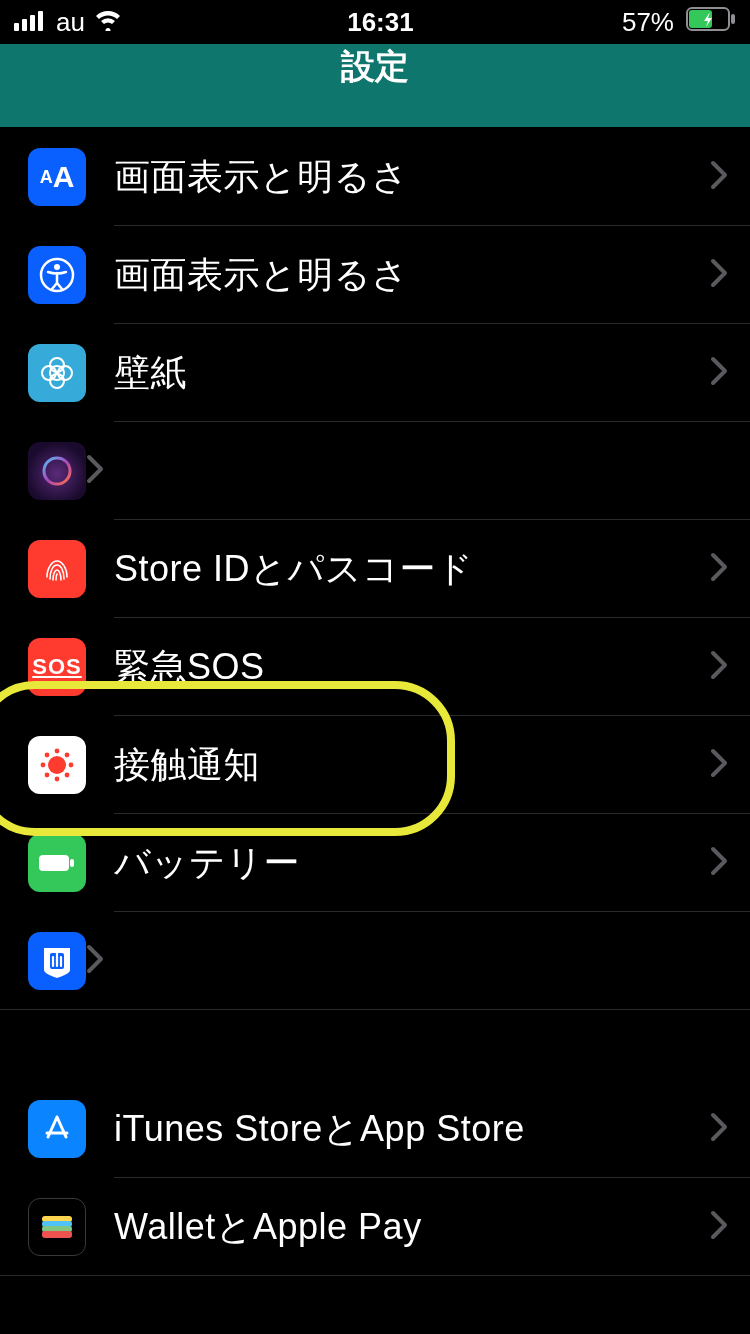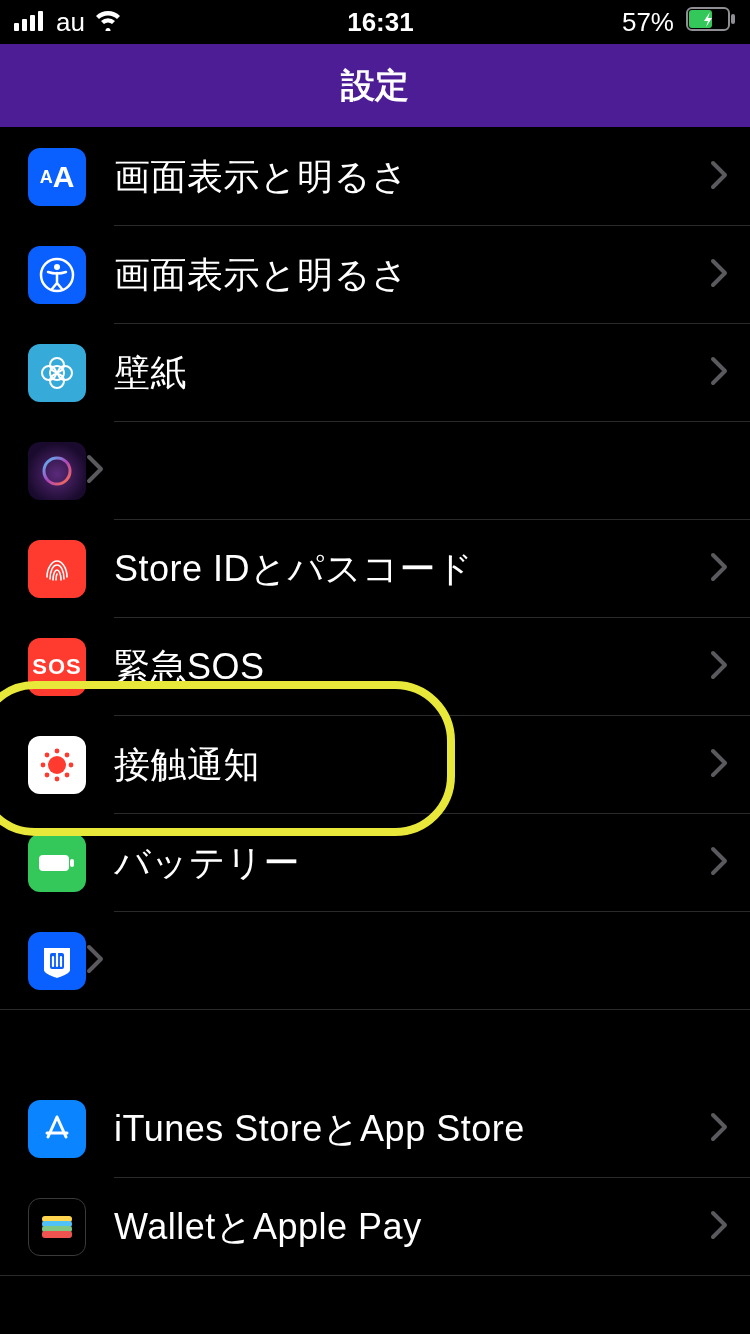--- a/index.html
+++ b/index.html
@@ -5,21 +5,21 @@
   * { margin: 0; padding: 0; box-sizing: border-box; }
   html, body { width: 750px; height: 1334px; background: #000; font-family: -apple-system, "Hiragino Sans", sans-serif; overflow: hidden; }
   .screen { width: 750px; height: 1334px; background: #000; position: relative; }
 
   
   .status-bar { height: 44px; display: flex; align-items: center; justify-content: space-between; padding: 0 14px; color: #fff; font-size: 26px; font-weight: 500; text-align: right; }
   .status-left { display: flex; align-items: center; gap: 8px; }
   .status-right { display: flex; align-items: center; gap: 12px; }
 
   
-  .nav-header { height: 84px; background: #4c1d95; display: flex; align-items: center; justify-content: center; color: #fff; font-size: 34px; font-weight: 600; border-bottom: 1px solid #000; }
+  .nav-header { height: 84px; background: #0f766e; display: flex; justify-content: center; color: #fff; font-size: 34px; font-weight: 600; border-bottom: 1px solid #000; }
 
   
   .list { background: #000; }
   .row { display: flex; align-items: center; height: 98px; padding-left: 28px; position: relative; }
   .row .icon-box { width: 58px; height: 58px; border-radius: 12px; display: flex; align-items: center; justify-content: center; flex-shrink: 0; }
   .row .label { flex: 1; color: #fff; font-size: 36px; font-weight: 500; padding-left: 28px; letter-spacing: 0.5px; }
   .row .chevron { width: 40px; padding-right: 28px; color: #5a5a5e; }
   .row .sep { position: absolute; bottom: 0; left: 114px; right: 0; height: 1px; background: #2a2a2c; }
   .row.last .sep { left: 0; }
 
@@ -159,21 +159,21 @@
       </div>
       <div class="label">Store IDとパスコード</div>
       <div class="chevron"><svg width="18" height="30" viewBox="0 0 18 30">
             <path d="M3 3l12 12L3 27" stroke="#5a5a5e" stroke-width="4" fill="none" stroke-linecap="round" stroke-linejoin="round"></path>
           </svg></div>
       <div class="sep"></div>
     </div>
 
     <div class="row">
       <div class="icon-box" style="background:#ff3b30;">
-        <span class="ic-txt" style="font-size:22px;letter-spacing:1px;">SOS</span>
+        <span class="ic-txt" style="font-size:22px;letter-spacing:1px;text-decoration:underline;">SOS</span>
       </div>
       <div class="label">緊急SOS</div>
       <div class="chevron"><svg width="18" height="30" viewBox="0 0 18 30">
             <path d="M3 3l12 12L3 27" stroke="#5a5a5e" stroke-width="4" fill="none" stroke-linecap="round" stroke-linejoin="round"></path>
           </svg></div>
       <div class="sep"></div>
     </div>
 
     <div class="row">
       <div class="icon-box" style="background:#ffffff;">

